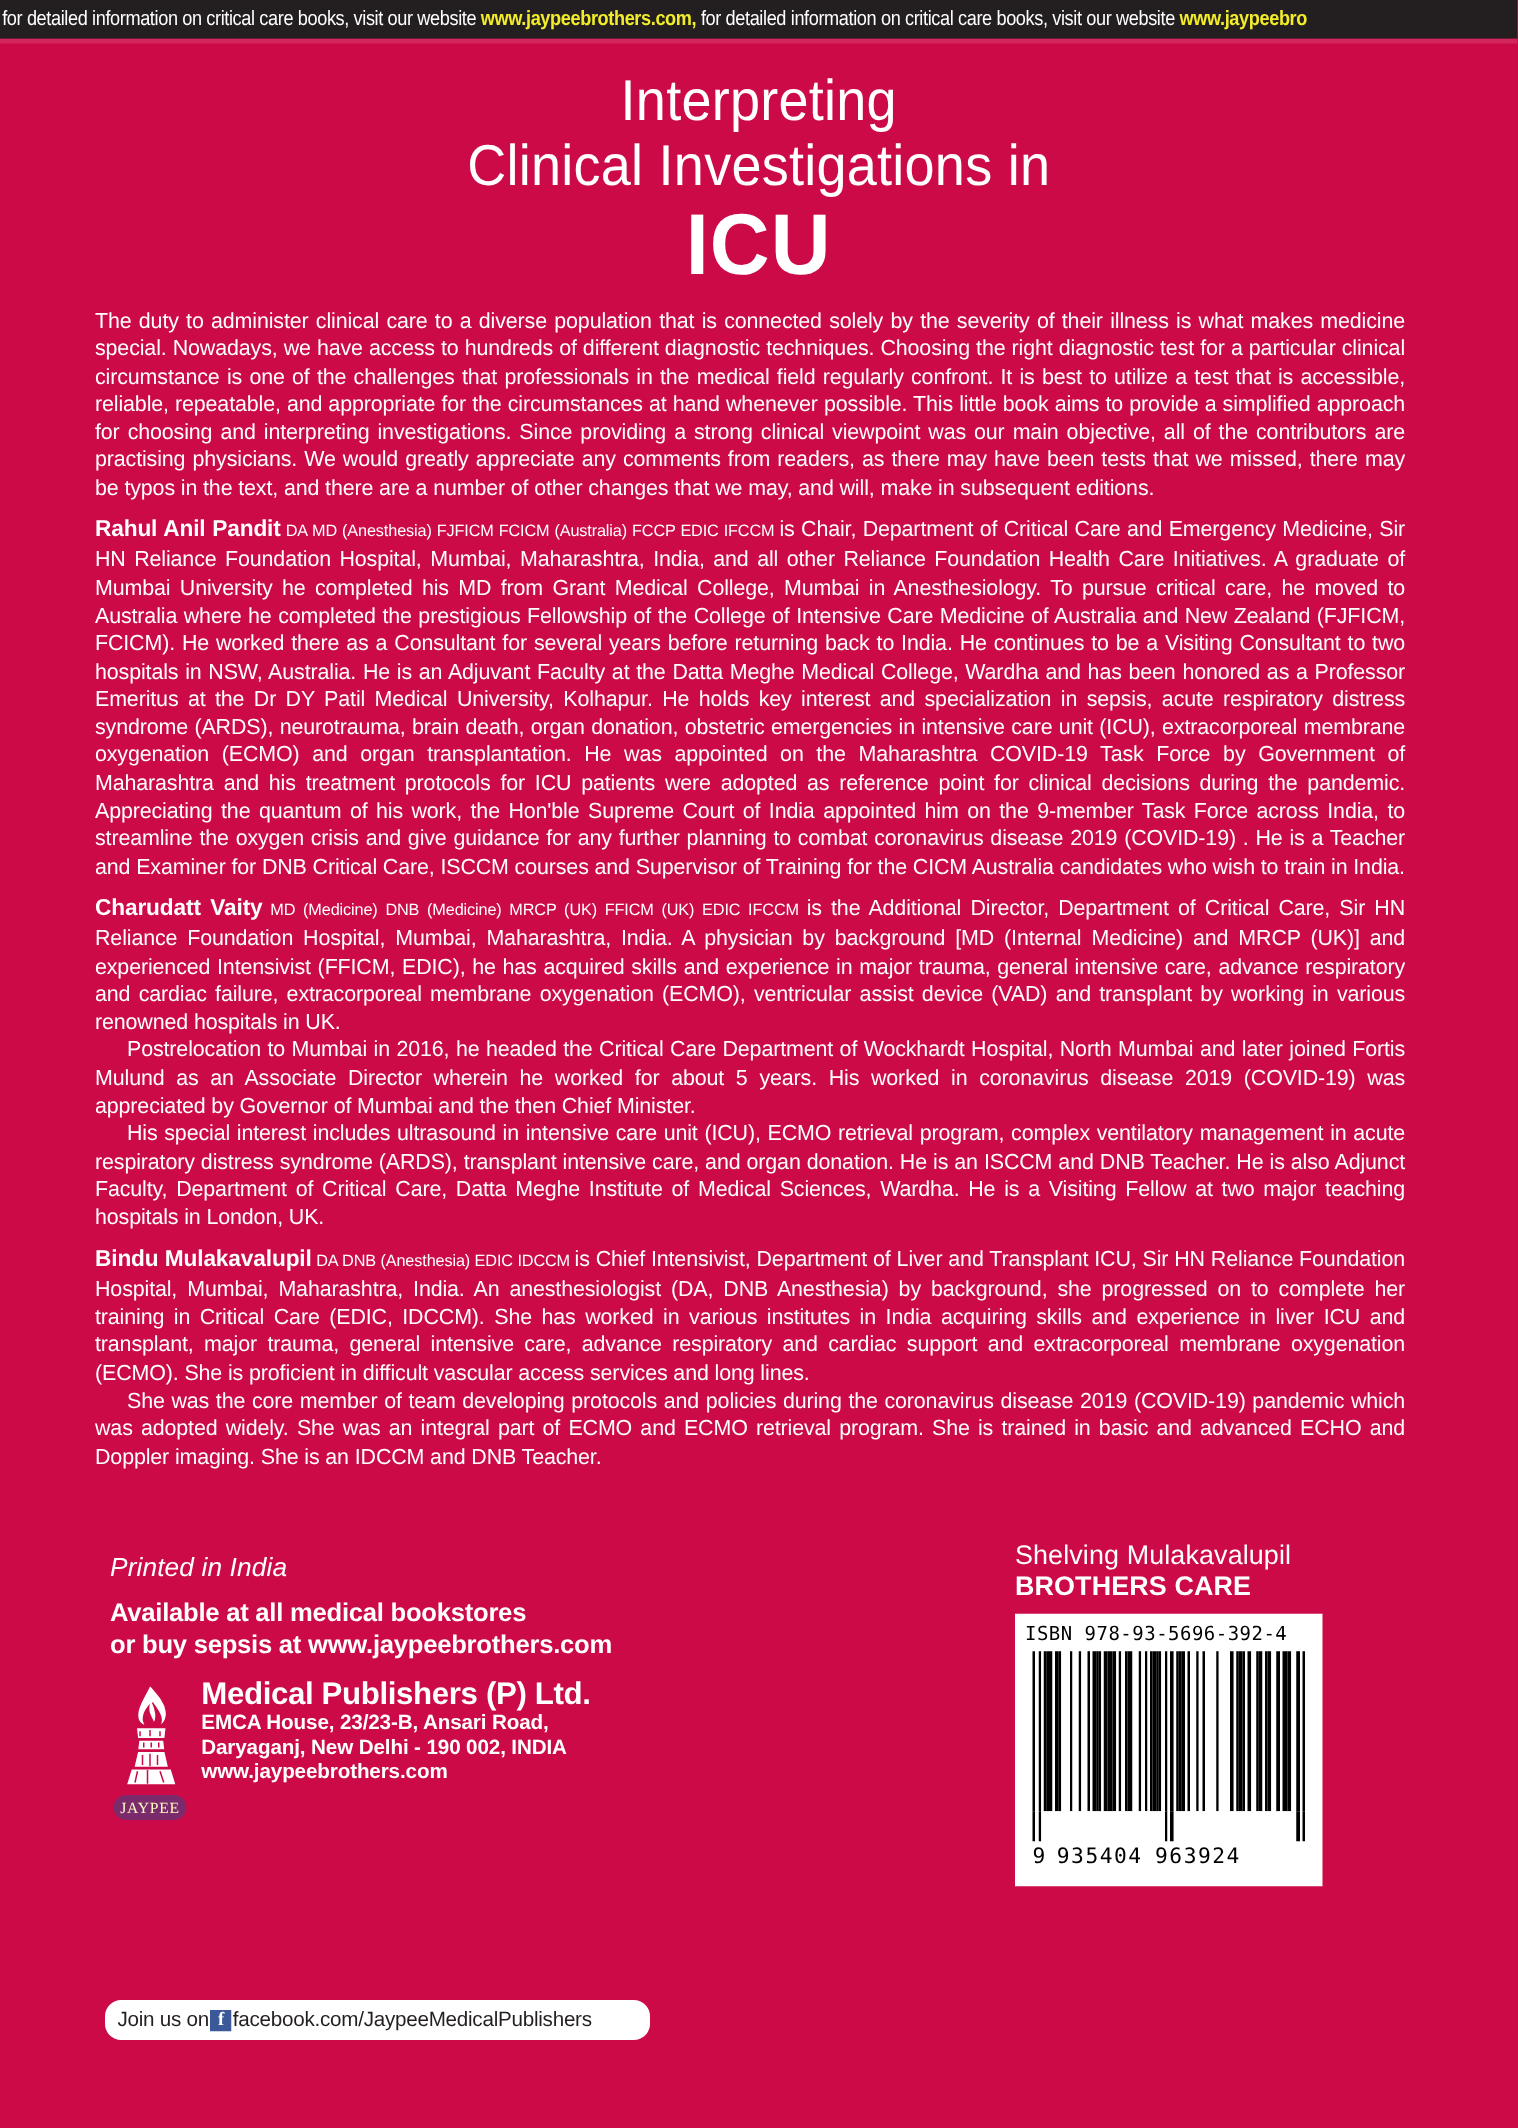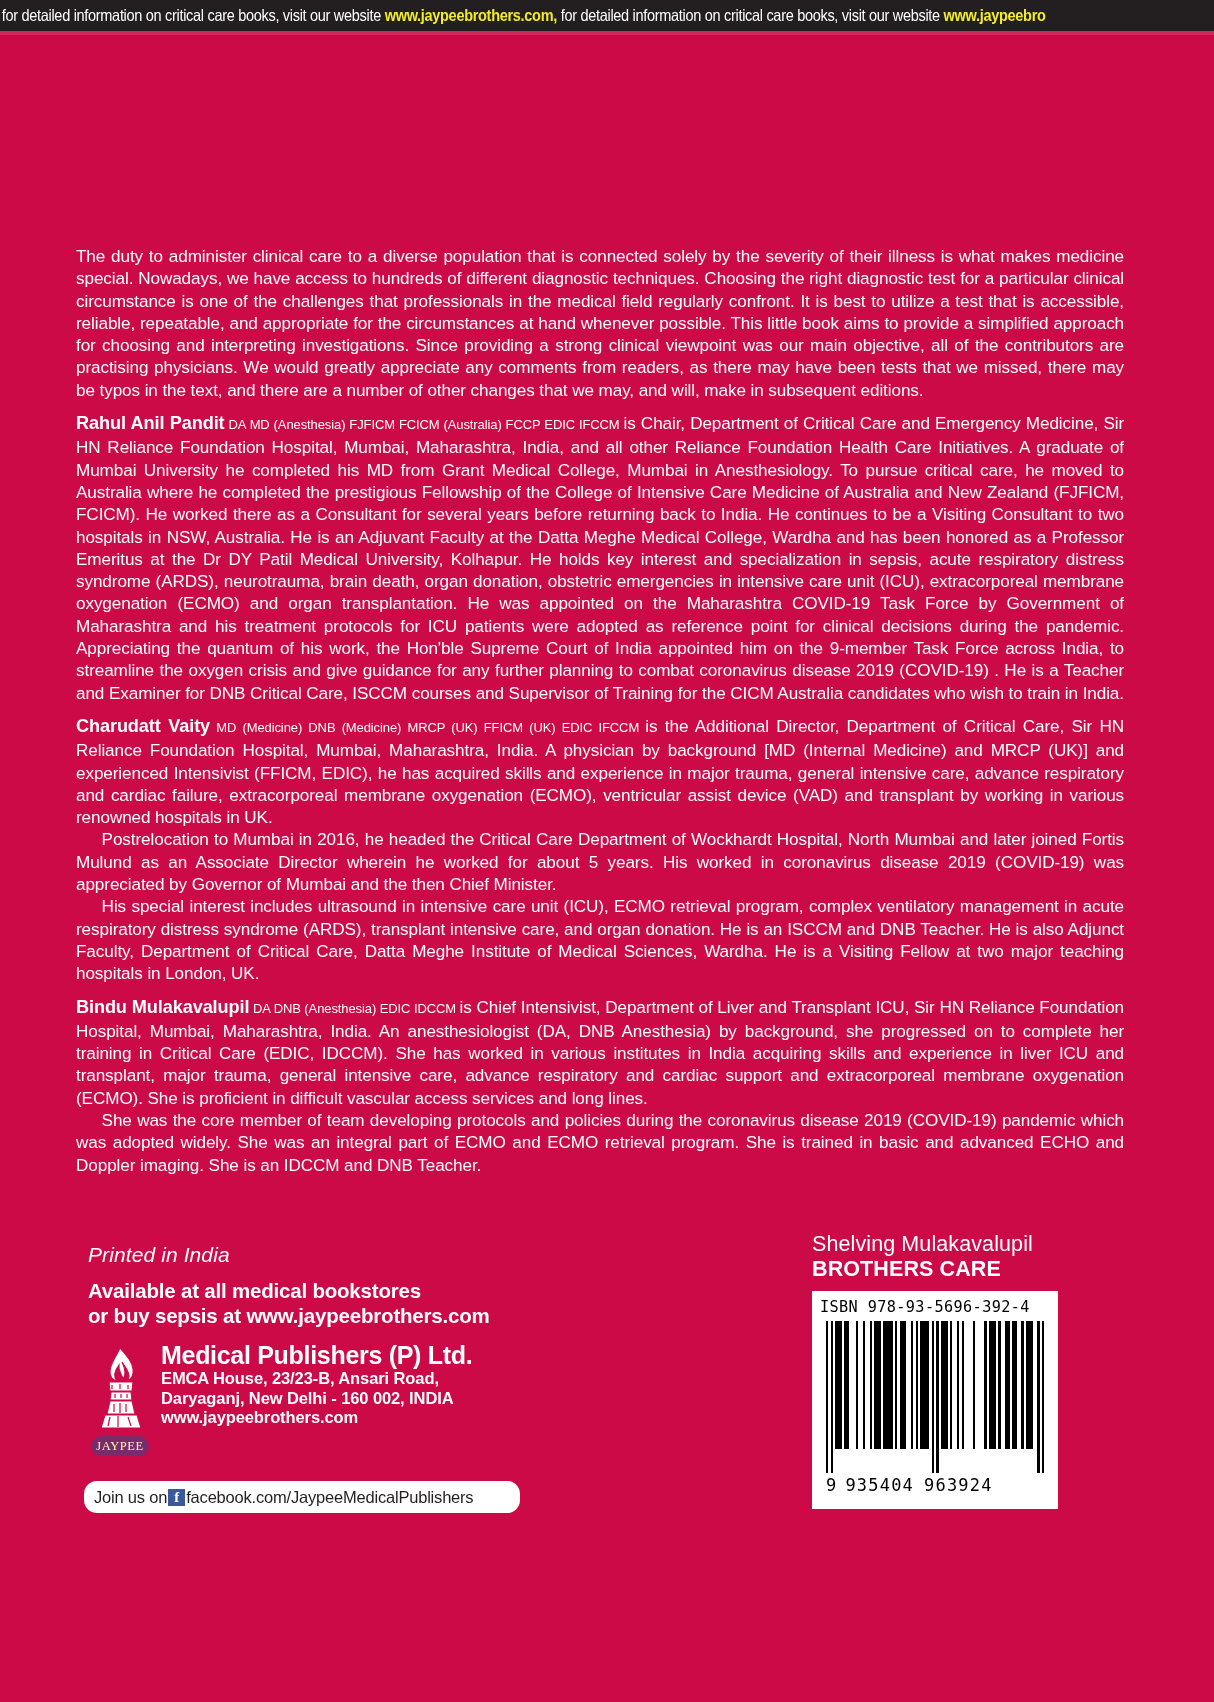--- a/index.html
+++ b/index.html
@@ -185,21 +185,21 @@
   .imprint-addr {
     font-size: 16.5px;
     font-weight: bold;
     line-height: 19.5px;
     letter-spacing: -0.1px;
   }
 
   #facebook-bar {
     position: absolute;
     left: 84px;
-    top: 1446px;
+    top: 1565px;
     width: 436px;
     height: 25px;
     background: #ffffff;
     border-radius: 13px;
     display: flex;
     align-items: center;
     padding: 16px 10px;
     color: #231f20;
     font-size: 16.5px;
     letter-spacing: -0.2px;
@@ -289,20 +289,25 @@
 </head>
 <body>
 
 <div id="promo-strip">
   <div class="promo-text"><span>for detailed information on critical care books, visit our website </span><span class="promo-url">www.jaypeebrothers.com,</span><span> for detailed information on critical care books, visit our website </span><span class="promo-url">www.jaypeebro</span></div>
 </div>
 <div id="strip-underline"></div>
 
 <div id="cover">
 
+  <div id="title-block">
+    <div id="title-line-1">Interpreting</div>
+    <div id="title-line-2">Clinical Investigations in</div>
+    <div id="title-line-3">ICU</div>
+  </div>
 
   <div id="body-copy">
 
     <p class="para">The duty to administer clinical care to a diverse population that is connected solely by the severity of their illness is what makes medicine special. Nowadays, we have access to hundreds of different diagnostic techniques. Choosing the right diagnostic test for a particular clinical circumstance is one of the challenges that professionals in the medical field regularly confront. It is best to utilize a test that is accessible, reliable, repeatable, and appropriate for the circumstances at hand whenever possible. This little book aims to provide a simplified approach for choosing and interpreting investigations. Since providing a strong clinical viewpoint was our main objective, all of the contributors are practising physicians. We would greatly appreciate any comments from readers, as there may have been tests that we missed, there may be typos in the text, and there are a number of other changes that we may, and will, make in subsequent editions.</p>
 
     <p class="para"><span class="author-name">Rahul Anil Pandit</span><span class="author-quals"> DA MD (Anesthesia) FJFICM FCICM (Australia) FCCP EDIC IFCCM </span><span>is Chair, Department of Critical Care and Emergency Medicine, Sir HN Reliance Foundation Hospital, Mumbai, Maharashtra, India, and all other Reliance Foundation Health Care Initiatives. A graduate of Mumbai University he completed his MD from Grant Medical College, Mumbai in Anesthesiology. To pursue critical care, he moved to Australia where he completed the prestigious Fellowship of the College of Intensive Care Medicine of Australia and New Zealand (FJFICM, FCICM). He worked there as a Consultant for several years before returning back to India. He continues to be a Visiting Consultant to two hospitals in NSW, Australia. He is an Adjuvant Faculty at the Datta Meghe Medical College, Wardha and has been honored as a Professor Emeritus at the Dr DY Patil Medical University, Kolhapur. He holds key interest and specialization in sepsis, acute respiratory distress syndrome (ARDS), neurotrauma, brain death, organ donation, obstetric emergencies in intensive care unit (ICU), extracorporeal membrane oxygenation (ECMO) and organ transplantation. He was appointed on the Maharashtra COVID-19 Task Force by Government of Maharashtra and his treatment protocols for ICU patients were adopted as reference point for clinical decisions during the pandemic. Appreciating the quantum of his work, the Hon'ble Supreme Court of India appointed him on the 9-member Task Force across India, to streamline the oxygen crisis and give guidance for any further planning to combat coronavirus disease 2019 (COVID-19) . He is a Teacher and Examiner for DNB Critical Care, ISCCM courses and Supervisor of Training for the CICM Australia candidates who wish to train in India.</span></p>
 
     <p class="para tight"><span class="author-name">Charudatt Vaity</span><span class="author-quals"> MD (Medicine) DNB (Medicine) MRCP (UK) FFICM (UK) EDIC IFCCM </span><span>is the Additional Director, Department of Critical Care, Sir HN Reliance Foundation Hospital, Mumbai, Maharashtra, India. A physician by background [MD (Internal Medicine) and MRCP (UK)] and experienced Intensivist (FFICM, EDIC), he has acquired skills and experience in major trauma, general intensive care, advance respiratory and cardiac failure, extracorporeal membrane oxygenation (ECMO), ventricular assist device (VAD) and transplant by working in various renowned hospitals in UK.</span></p>
     <p class="para indent">Postrelocation to Mumbai in 2016, he headed the Critical Care Department of Wockhardt Hospital, North Mumbai and later joined Fortis Mulund as an Associate Director wherein he worked for about 5 years. His worked in coronavirus disease 2019 (COVID-19) was appreciated by Governor of Mumbai and the then Chief Minister.</p>
     <p class="para indent" style="margin-bottom:11px;">His special interest includes ultrasound in intensive care unit (ICU), ECMO retrieval program, complex ventilatory management in acute respiratory distress syndrome (ARDS), transplant intensive care, and organ donation. He is an ISCCM and DNB Teacher. He is also Adjunct Faculty, Department of Critical Care, Datta Meghe Institute of Medical Sciences, Wardha. He is a Visiting Fellow at two major teaching hospitals in London, UK.</p>
@@ -336,21 +341,21 @@
             <path d="M24 39 L24 43 M32 38 L32 43 M40 39 L40 43"></path>
             <path d="M27 48 L27 52 M33 48 L33 52 M39 48 L39 52"></path>
           </g>
         </svg>
         <div id="jaypee-badge">JAYPEE</div>
       </div>
 
       <div id="imprint-text">
         <div id="imprint-sub">Medical Publishers (P) Ltd.</div>
         <div class="imprint-addr">EMCA House, 23/23-B, Ansari Road,</div>
-        <div class="imprint-addr">Daryaganj, New Delhi - 160 002, INDIA</div>
+        <div class="imprint-addr">Daryaganj, New Delhi - 190 002, INDIA</div>
         <div class="imprint-addr">www.jaypeebrothers.com</div>
       </div>
     </div>
   </div>
 
   <div id="facebook-bar">
     <span>Join us on</span>
     <span id="facebook-icon">f</span>
     <span>facebook.com/JaypeeMedicalPublishers</span>
   </div>

